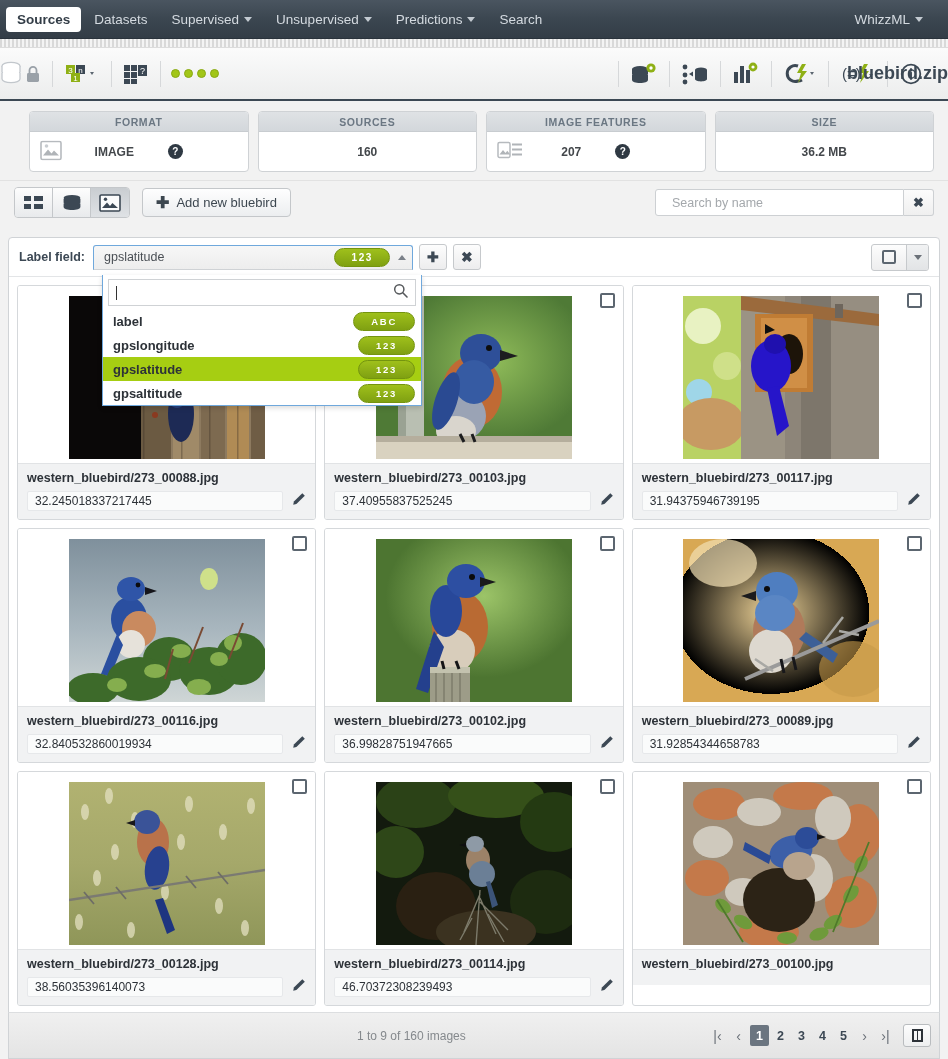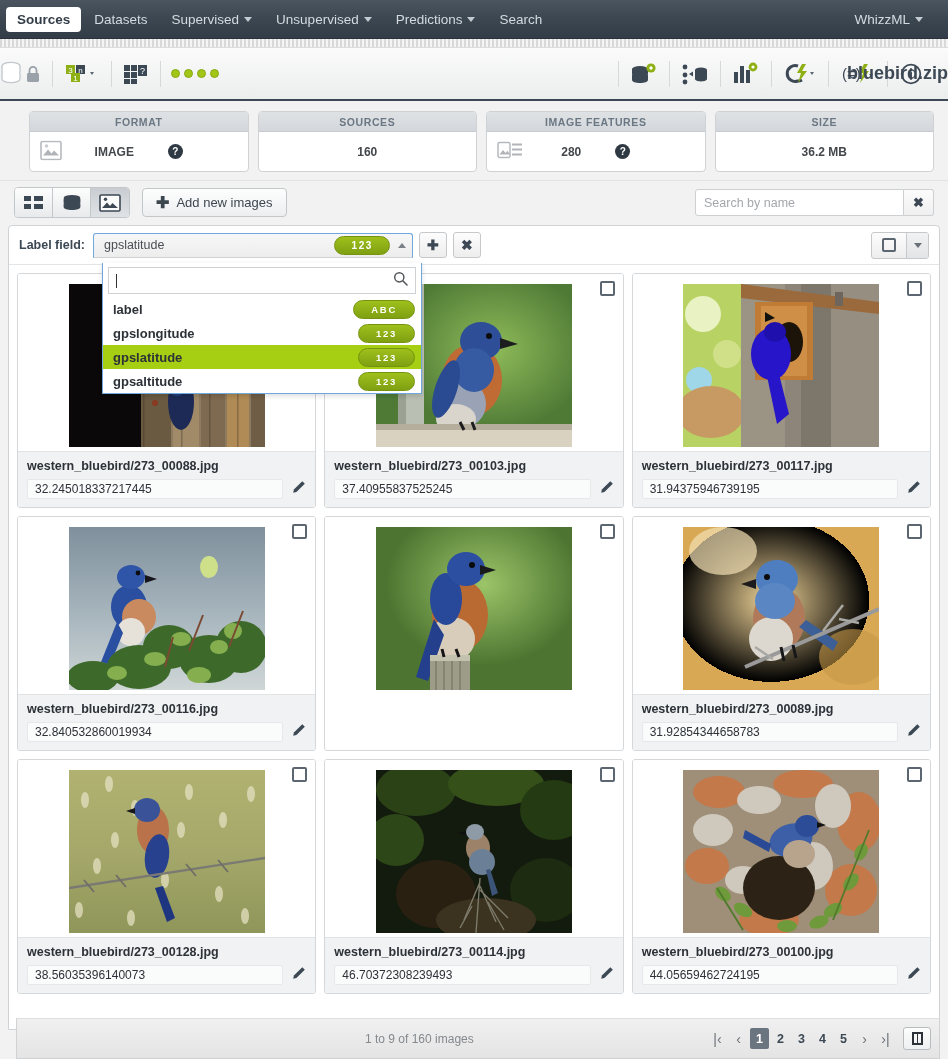--- a/index.html
+++ b/index.html
@@ -116,38 +116,38 @@
     margin-left: 12px;
     height: 29px; padding: 0 13px;
     display: flex; align-items: center; gap: 7px;
     background: linear-gradient(to bottom,#fefefe,#eceef0);
     border: 1px solid #c4c7ca; border-radius: 4px;
     font-size: 13px; color: #3d4750; cursor: pointer;
   }
   .plus-sign { font-size: 16px; font-weight: bold; line-height: 1; }
   .searchwrap { margin-left: auto; display: flex; }
   .searchbox {
-    width: 209px; height: 27px;
+    width: 249px; height: 27px;
     border: 1px solid #cdd0d3; border-radius: 3px 0 0 3px;
     background: #fff; font-size: 12.5px; color: #9a9ea2;
-    padding: 0 8px; outline: none;
+    padding: 0 16px; outline: none;
     font-family: "Liberation Sans", sans-serif;
   }
   .searchbox::placeholder { color: #a4a8ac; }
   .searchx {
     width: 30px; height: 27px;
     border: 1px solid #cdd0d3; border-left: none; border-radius: 0 3px 3px 0;
     background: linear-gradient(to bottom,#fcfcfc,#efefef);
     display: flex; align-items: center; justify-content: center;
     font-size: 13px; color: #3c4854; font-weight: bold; cursor: pointer;
   }
 
   
   .panel {
-    margin: 0 8px; background: #fff;
+    margin: 12px 8px; background: #fff;
     border: 1px solid #d0d3d6;
     border-radius: 4px 4px 0 0;
     height: 805px; position: relative;
   }
   .labelbar {
     display: flex; align-items: center;
     padding: 8px 10px; height: 39px;
     border-bottom: 1px solid #e3e5e7;
     position: relative;
   }
@@ -248,22 +248,22 @@
   .fname { font-size: 12.5px; font-weight: bold; color: #2d3238; margin-bottom: 6px; }
   .vrow { display: flex; align-items: flex-end; }
   .vbox {
     background: #fafbfb; border: 1px solid #e6e8ea; border-radius: 2px;
     font-size: 12px; color: #2d3238; padding: 2px 7px; flex: 1;
   }
   .pencil { margin-left: 8px; cursor: pointer; }
 
   
   .footer {
-    position: absolute; left: 16px; right: 8px; bottom: 0;
-    height: 41px;
+    position: absolute; left: 8px; right: 8px; bottom: 0;
+    height: 47px;
     background: linear-gradient(to bottom,#f0f0f0,#e4e4e4);
     border: 1px solid #d0d3d6; border-top: 1px solid #dcdee0;
     display: flex; align-items: center; padding: 16px 8px;
   }
   .fcount { font-size: 12px; color: #85898d; margin: 0 auto 0 340px; }
   .pager { display: flex; align-items: center; margin-left: auto; }
   .pg {
     min-width: 19px; height: 21px; padding: 0 4px; margin: 0 1px;
     display: flex; align-items: center; justify-content: center;
     font-size: 12.5px; font-weight: bold; color: #3c4854; cursor: pointer;
@@ -430,21 +430,21 @@
     <div class="scard-b">
       <span class="lead-ico">
         <svg width="26" height="20" viewBox="0 0 26 20">
             <rect x="1" y="2" width="12" height="15" rx="1.4" fill="#fff" stroke="#b6babe" stroke-width="1.5"></rect>
             <path d="M2.5 14l3.5-4.5 2.5 3 1.8-2.2 3 3.7z" fill="#b0b4b8"></path>
             <rect x="15" y="3" width="10" height="2" fill="#b0b4b8"></rect>
             <rect x="15" y="8" width="10" height="2" fill="#b0b4b8"></rect>
             <rect x="15" y="13" width="10" height="2" fill="#b0b4b8"></rect>
           </svg>
       </span>
-      <span>280</span>
+      <span>207</span>
       <span class="qmark">?</span>
     </div>
   </div>
   <div class="scard">
     <div class="scard-h">SIZE</div>
     <div class="scard-b">
       <span>36.2 MB</span>
     </div>
   </div>
 </div>
@@ -469,21 +469,21 @@
     <div class="vbtn active">
       <svg width="22" height="18" viewBox="0 0 22 18">
           <rect x="1" y="1" width="20" height="16" rx="1.3" fill="#fbfbfb" stroke="#3c4854" stroke-width="1.6"></rect>
           <path d="M3 14l5-5.5 3 3.4 2.4-2.8L19 14z" fill="#3c4854"></path>
           <circle cx="6.5" cy="5.2" r="1.7" fill="#3c4854"></circle>
         </svg>
     </div>
   </div>
   <div class="addbtn">
     <span class="plus-sign">✚</span>
-    <span>Add new images</span>
+    <span>Add new bluebird</span>
   </div>
   <div class="searchwrap">
     <input class="searchbox" placeholder="Search by name" style="">
     <div class="searchx">✖</div>
   </div>
 </div>
 
 <div class="panel">
 
   <div class="labelbar">
@@ -702,20 +702,31 @@
             <path d="M104 38l16 5-16 5z" fill="#191a1c"></path>
             <circle cx="96" cy="38" r="3" fill="#0a0a0b"></circle>
             <path d="M58 92 L40 150 l12 4 16-46z" fill="#24408d"></path>
             <rect x="54" y="128" width="40" height="35" fill="#9d9c88"></rect>
             <rect x="54" y="128" width="40" height="6" fill="#c3c2ae"></rect>
             <g stroke="#7e7d6b" stroke-width="1.5">
               <path d="M60 134v29M68 134v29M76 134v29M84 134v29"></path>
             </g>
             <path d="M66 122l2 8M80 122l3 8" stroke="#151517" stroke-width="3"></path>
           </svg>
+        </div>
+      </div>
+      <div class="card-foot">
+        <div class="fname">western_bluebird/273_00102.jpg</div>
+        <div class="vrow">
+          <div class="vbox">36.99828751947665</div>
+          <span class="pencil">
+            <svg width="15" height="15" viewBox="0 0 15 15">
+                <path d="M11.3 1.2l2.5 2.5-8.4 8.4-3.2.7.7-3.2z" fill="#3c4854"></path>
+              </svg>
+          </span>
         </div>
       </div>
     </div>
 
     <div class="card">
       <div class="card-cb"></div>
       <div class="card-img">
         <div class="thumb">
           <svg width="196" height="163" viewBox="0 0 196 163" preserveAspectRatio="none">
             <defs>
@@ -889,28 +900,20 @@
               <ellipse cx="104" cy="156" rx="10" ry="6"></ellipse>
             </g>
             <g stroke="#4f7a2b" stroke-width="1.8" fill="none">
               <path d="M186 60 L150 150 M60 160 L34 118"></path>
             </g>
           </svg>
         </div>
       </div>
       <div class="card-foot">
         <div class="fname">western_bluebird/273_00100.jpg</div>
-        <div class="vrow">
-          <div class="vbox">44.05659462724195</div>
-          <span class="pencil">
-            <svg width="15" height="15" viewBox="0 0 15 15">
-                <path d="M11.3 1.2l2.5 2.5-8.4 8.4-3.2.7.7-3.2z" fill="#3c4854"></path>
-              </svg>
-          </span>
-        </div>
       </div>
     </div>
 
   </div>
 
   <div class="dropdown">
     <div class="dd-search">
       <span class="dd-caret"></span>
       <span class="mag">
         <svg width="15" height="15" viewBox="0 0 15 15">

